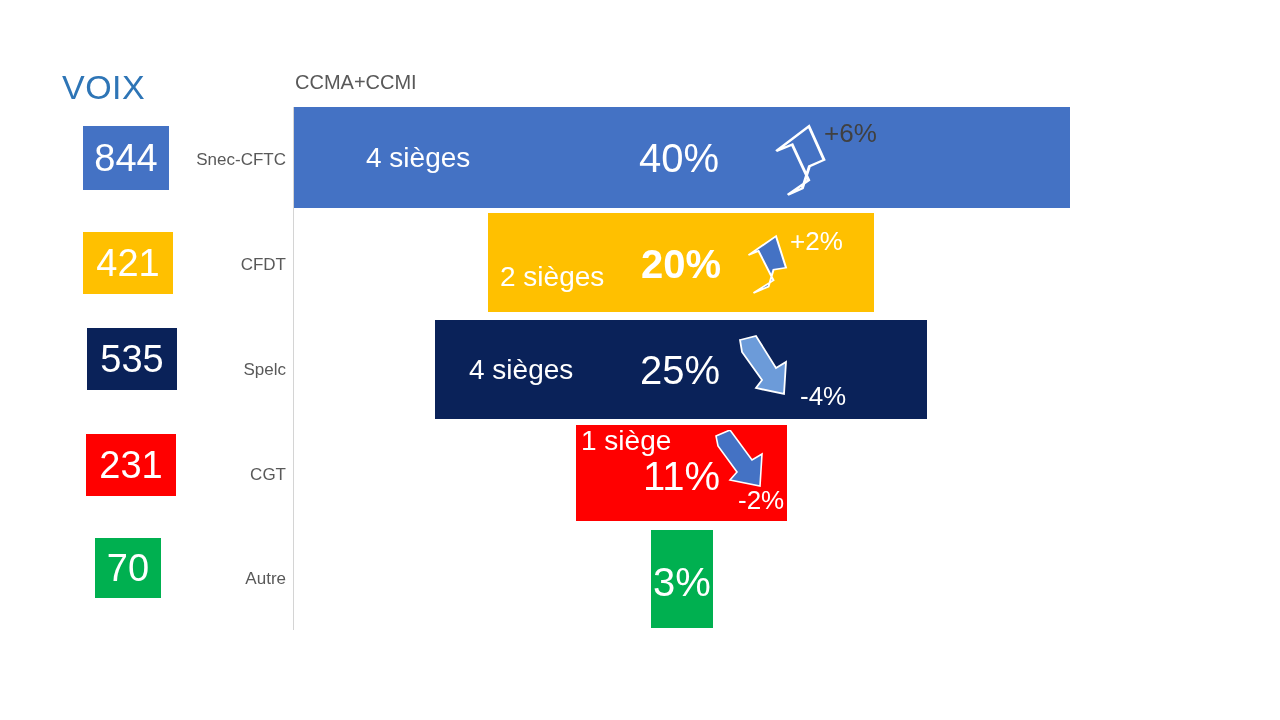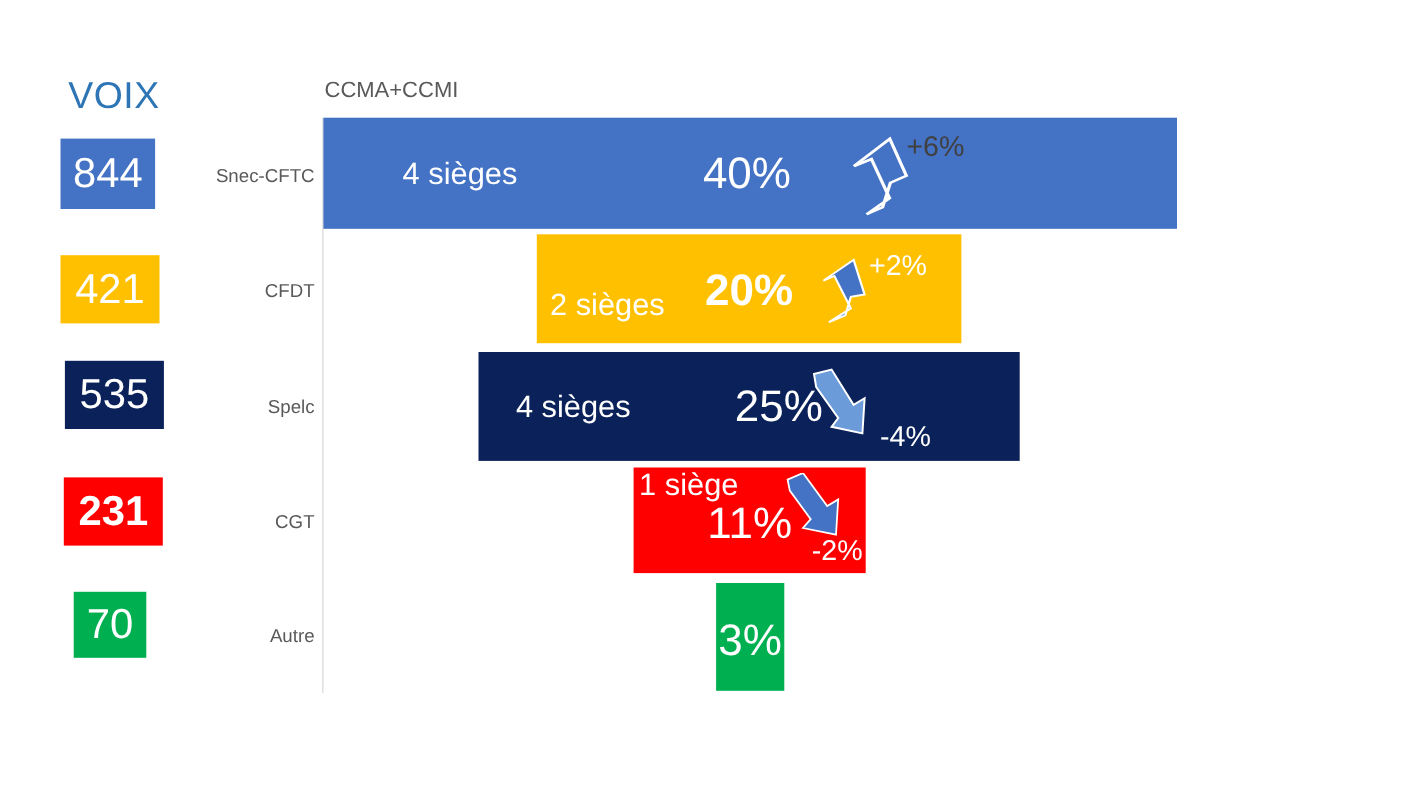--- a/index.html
+++ b/index.html
@@ -32,20 +32,21 @@
     white-space: nowrap;
   }
   .legend-box {
     position: absolute;
     display: flex;
     align-items: center;
     justify-content: center;
     color: #ffffff;
     font-size: 38px;
     line-height: 1;
+    margin-left: 28px;
   }
   .cat-label {
     position: absolute;
     text-align: right;
     color: #595959;
     font-size: 17px;
     line-height: 1;
     white-space: nowrap;
   }
 
@@ -105,21 +106,21 @@
   <div class="legend-box" style="left:55px;  top:232px; width:90px; height:62px; background:#FFC000;">
     <span>421</span>
   </div>
   <div class="cat-label" style="left:130px; top:256px; width:156px;">CFDT</div>
 
   <div class="legend-box" style="left:59px;  top:328px; width:90px; height:62px; background:#0A2259;">
     <span>535</span>
   </div>
   <div class="cat-label" style="left:130px; top:361px; width:156px;">Spelc</div>
 
-  <div class="legend-box" style="left:58px;  top:434px; width:90px; height:62px; background:#FF0000;font-weight:bold;">
+  <div class="legend-box" style="left:58px;  top:434px; width:90px; height:62px; background:#FF0000;">
     <span>231</span>
   </div>
   <div class="cat-label" style="left:130px; top:466px; width:156px;">CGT</div>
 
   <div class="legend-box" style="left:67px;  top:538px; width:66px; height:60px; background:#00B050;">
     <span>70</span>
   </div>
   <div class="cat-label" style="left:130px; top:570px; width:156px;">Autre</div>
 
   <div class="axis-line"></div>
@@ -137,21 +138,21 @@
   <div class="bar" style="left:488px; top:213px; width:386px; height:99px; background:#FFC000;"></div>
   <div class="bar-text seats" style="left:500px; top:251px;margin-top:12px;">2 sièges</div>
   <div class="bar-text pct" style="left:641px; top:244px;font-weight:bold;">20%</div>
   <svg class="arrow-svg" style="left:742px; top:232px;" width="56" height="62" viewBox="0 0 56 62">
     <polygon points="6,58 22,46 10,18 2,22 24,4 32,34 22,36 18,52" fill="#4472C4" stroke="#ffffff" stroke-width="1.6" transform="translate(4,0) scale(1.25,1.05)"></polygon>
   </svg>
   <div class="bar-text delta" style="left:790px; top:228px;">+2%</div>
 
   <div class="bar" style="left:435px; top:320px; width:492px; height:99px; background:#0A2259;"></div>
   <div class="bar-text seats" style="left:469px; top:356px;">4 sièges</div>
-  <div class="bar-text pct" style="left:640px; top:350px;margin-left:28px;">25%</div>
+  <div class="bar-text pct" style="left:640px; top:350px;">25%</div>
   <svg class="arrow-svg" style="left:736px; top:334px;" width="64" height="68" viewBox="0 0 64 68">
     <polygon points="4,6 20,2 40,34 50,28 48,60 20,54 26,46 6,18" fill="#6C9BD9" stroke="#ffffff" stroke-width="1.8" transform="scale(1.0,1.0)"></polygon>
   </svg>
   <div class="bar-text delta" style="left:800px; top:383px;">-4%</div>
 
   <div class="bar" style="left:576px; top:425px; width:211px; height:96px; background:#FF0000;"></div>
   <div class="bar-text seats" style="left:581px; top:427px;">1 siège</div>
   <div class="bar-text pct" style="left:643px; top:456px;">11%</div>
   <svg class="arrow-svg" style="left:712px; top:430px;" width="62" height="62" viewBox="0 0 62 62">
     <polygon points="4,6 18,0 40,30 50,24 48,56 18,50 25,42 6,16" fill="#4472C4" stroke="#ffffff" stroke-width="1.6"></polygon>

